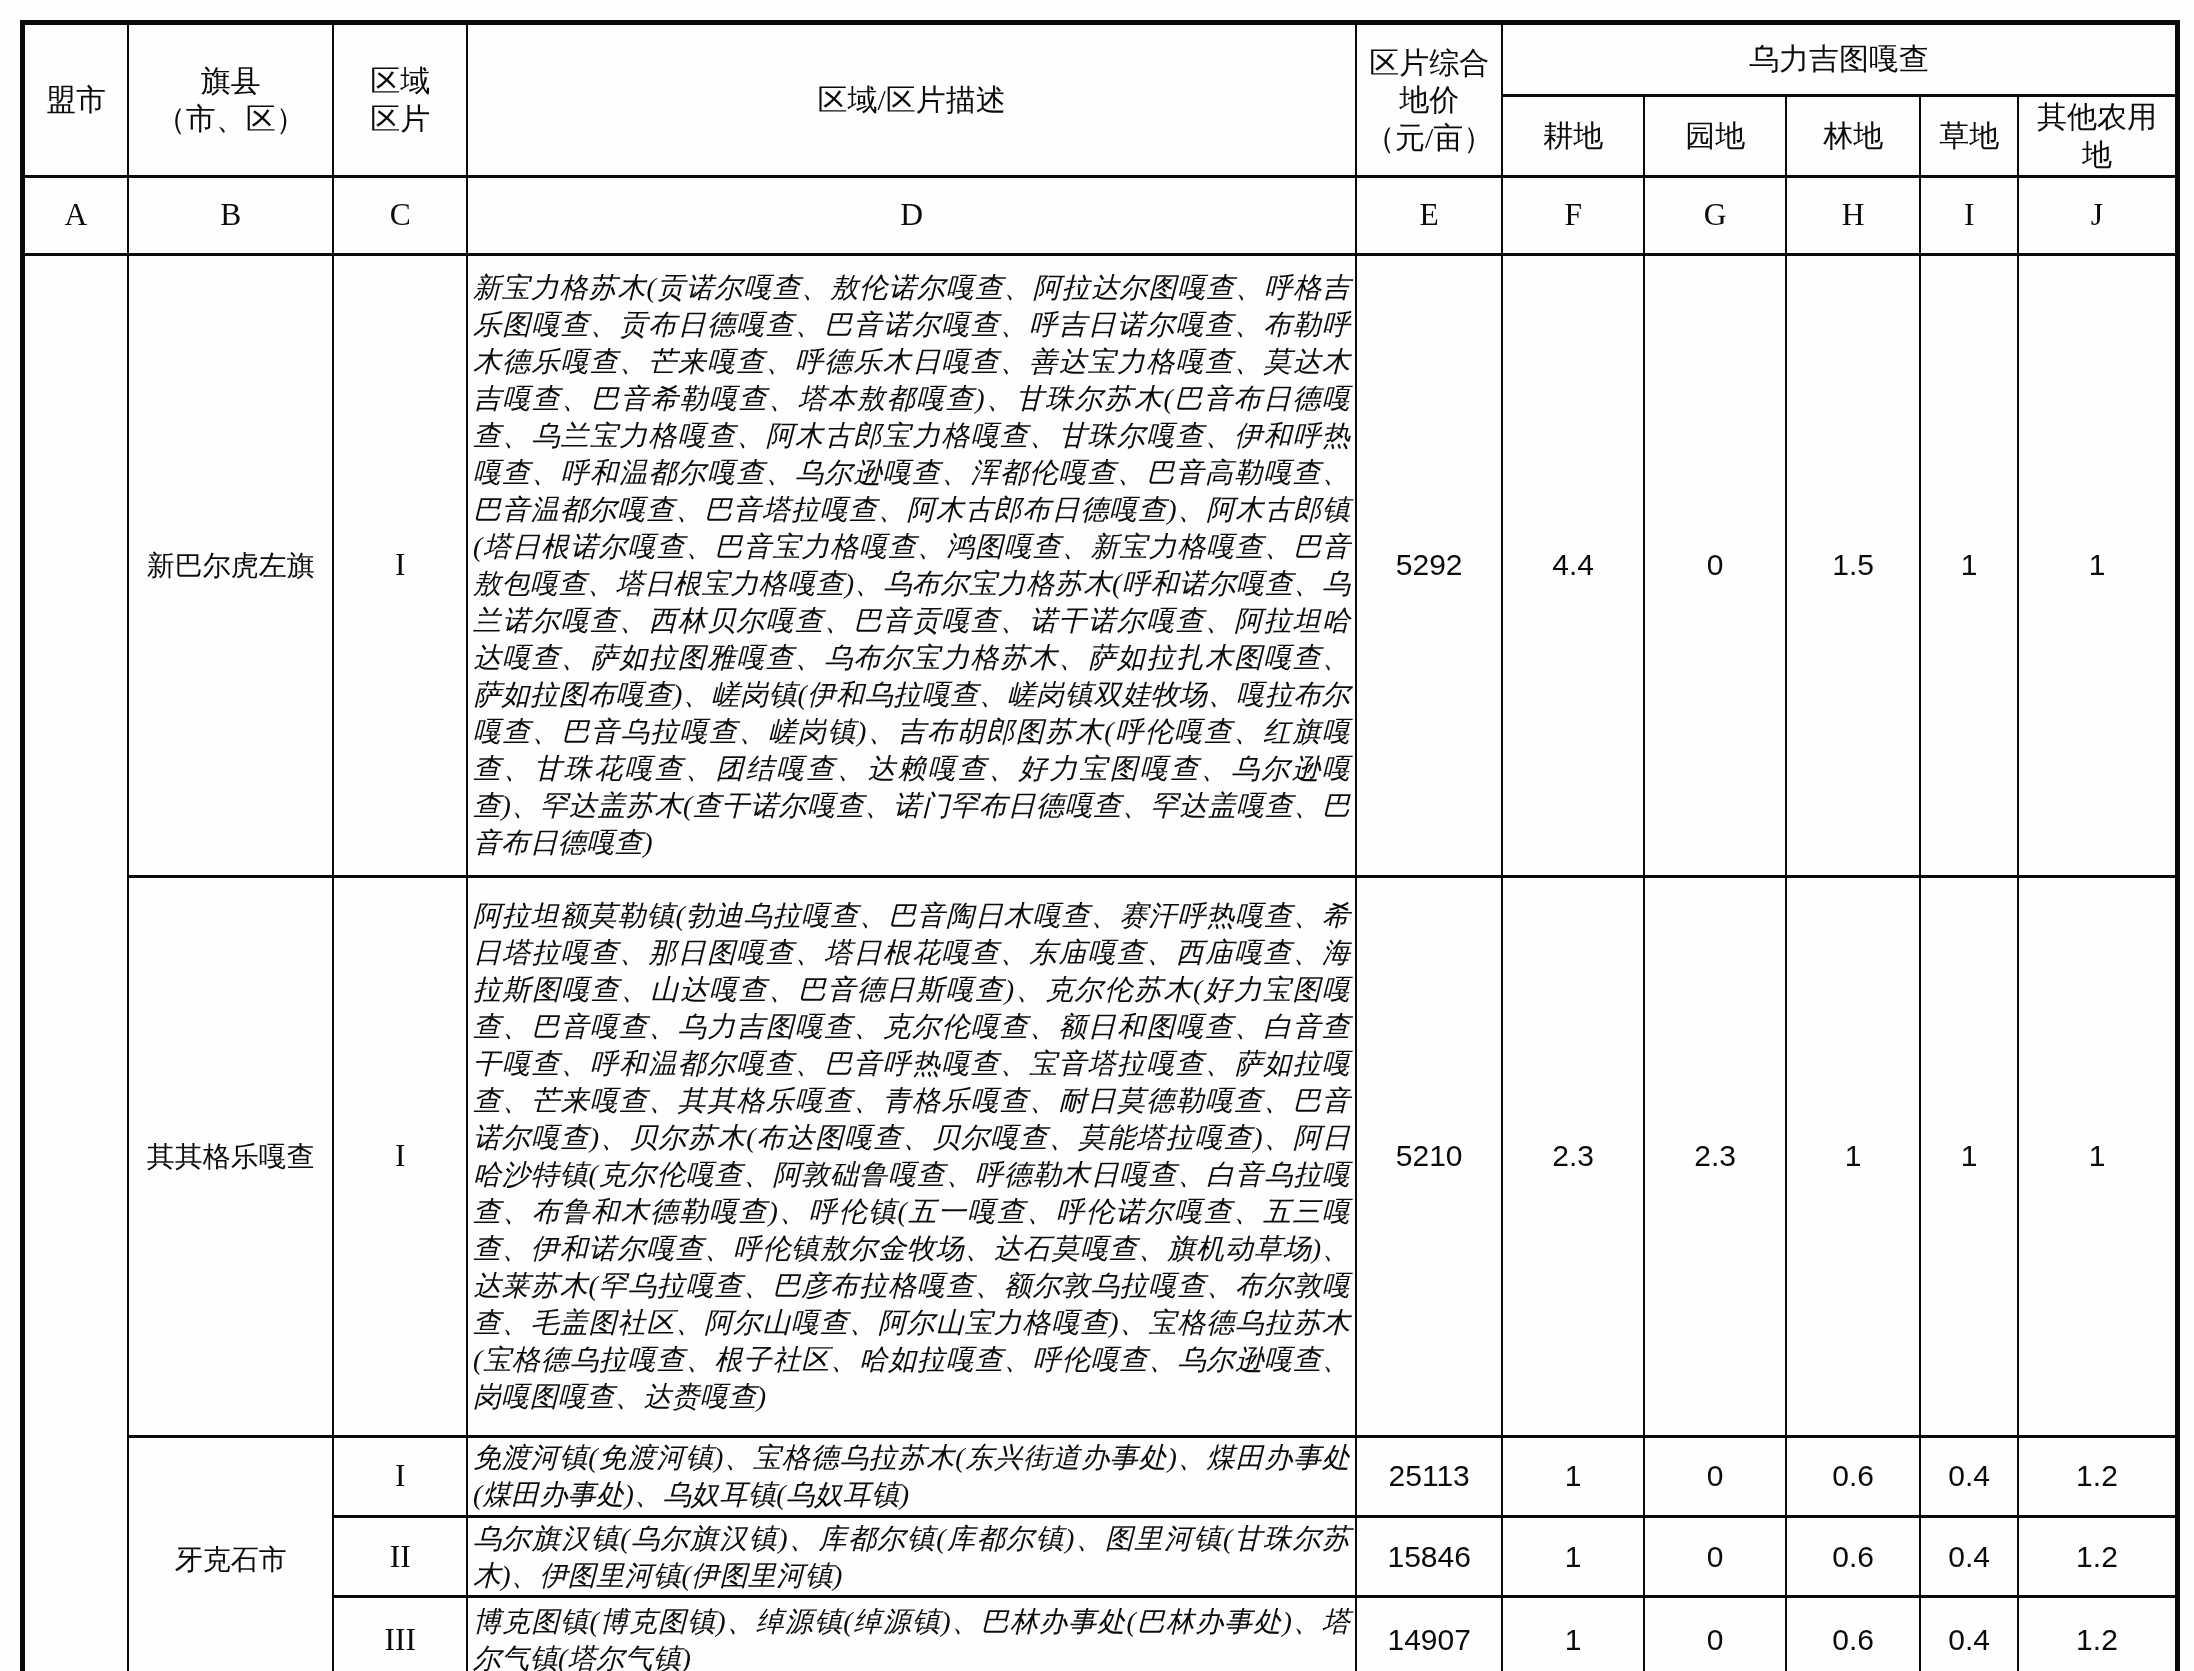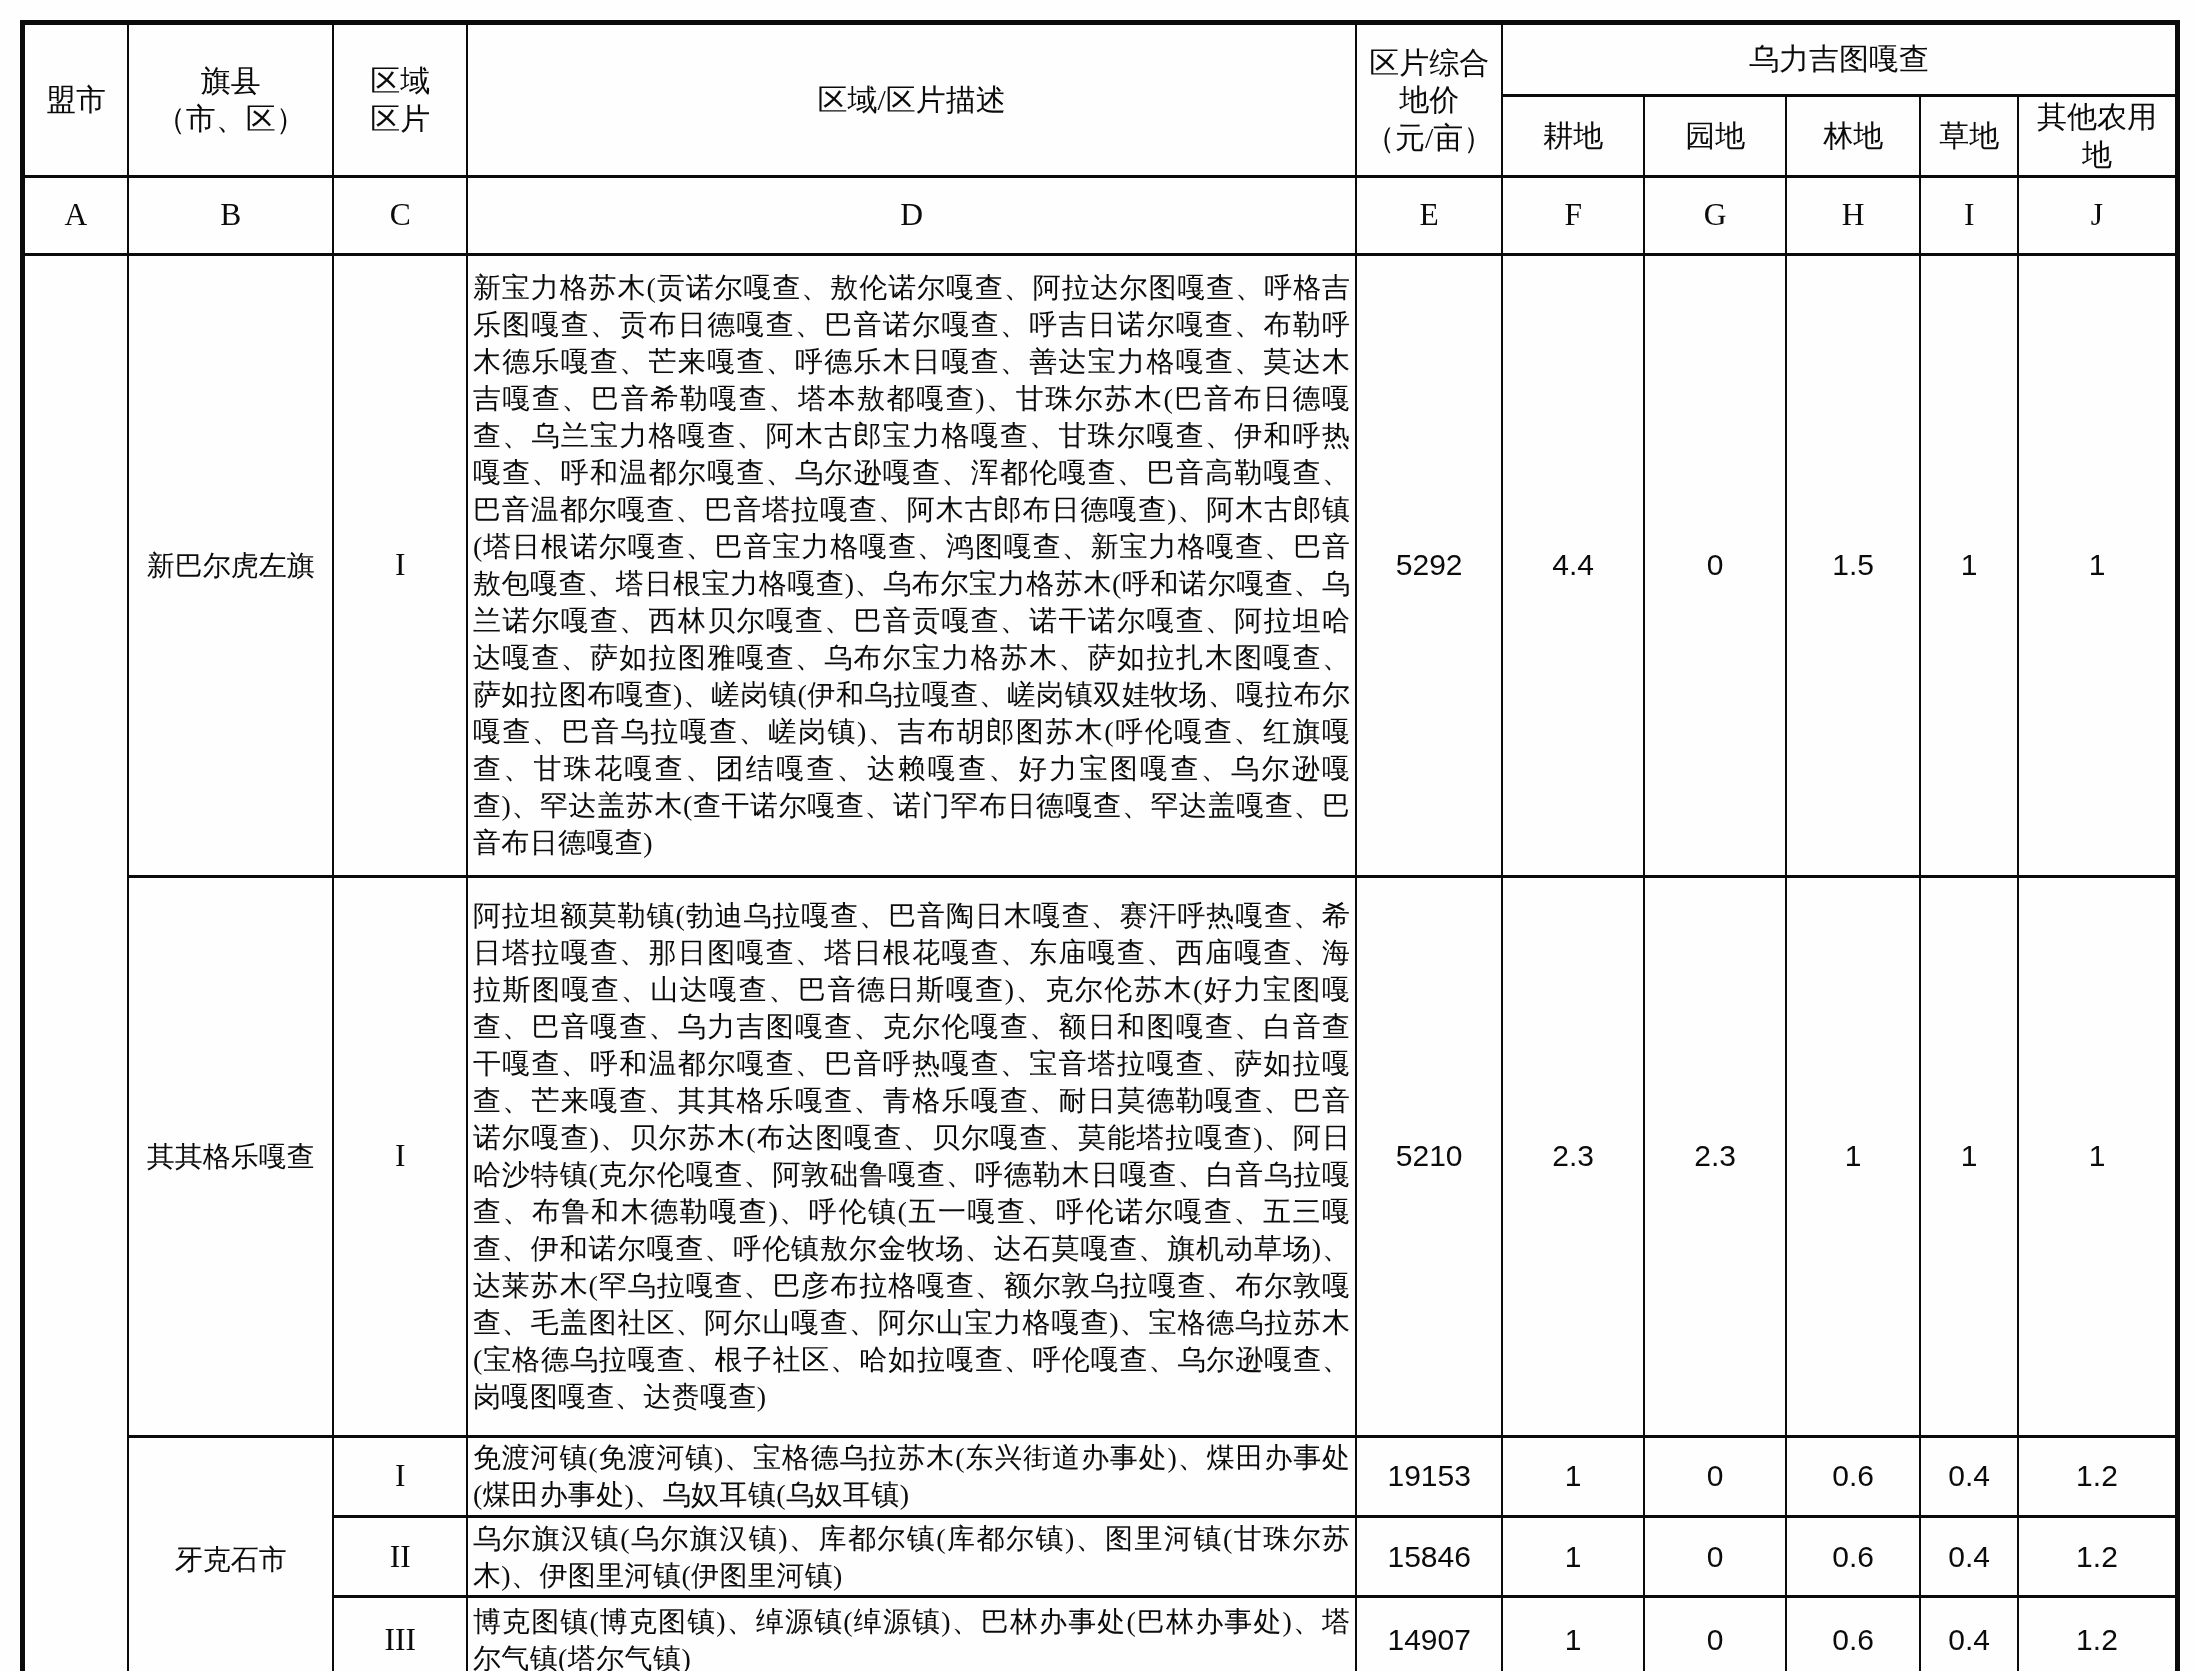--- a/index.html
+++ b/index.html
@@ -65,20 +65,21 @@
     vertical-align: middle;
     font-family: "Liberation Serif", "DejaVu Serif", serif;
   }
   td.desc {
     font-size: 28px;
     text-align: justify;
     vertical-align: middle;
     line-height: 37px;
     padding: 3.1px 6.3px 3.1px 7.9px;
     letter-spacing: 0.4px;
+    font-style: italic;
   }
   td.num {
     font-size: 30px;
     text-align: center;
     vertical-align: middle;
     font-family: Liberation Sans, sans-serif;
   }
   tr.hdr1 { height: 73px; }
   tr.hdr2 { height: 79px; }
   tr.letters { height: 78px; }
@@ -163,21 +164,21 @@
       <td class="num">2.3</td>
       <td class="num">1</td>
       <td class="num">1</td>
       <td class="num">1</td>
     </tr>
 
     <tr class="r3">
       <td class="county" rowspan="3">牙克石市</td>
       <td class="zone">I</td>
       <td class="desc">免渡河镇(免渡河镇)、宝格德乌拉苏木(东兴街道办事处)、煤田办事处(煤田办事处)、乌奴耳镇(乌奴耳镇)</td>
-      <td class="num">19153</td>
+      <td class="num">25113</td>
       <td class="num">1</td>
       <td class="num">0</td>
       <td class="num">0.6</td>
       <td class="num">0.4</td>
       <td class="num">1.2</td>
     </tr>
 
     <tr class="r4">
       <td class="zone">II</td>
       <td class="desc">乌尔旗汉镇(乌尔旗汉镇)、库都尔镇(库都尔镇)、图里河镇(甘珠尔苏木)、伊图里河镇(伊图里河镇)</td>

